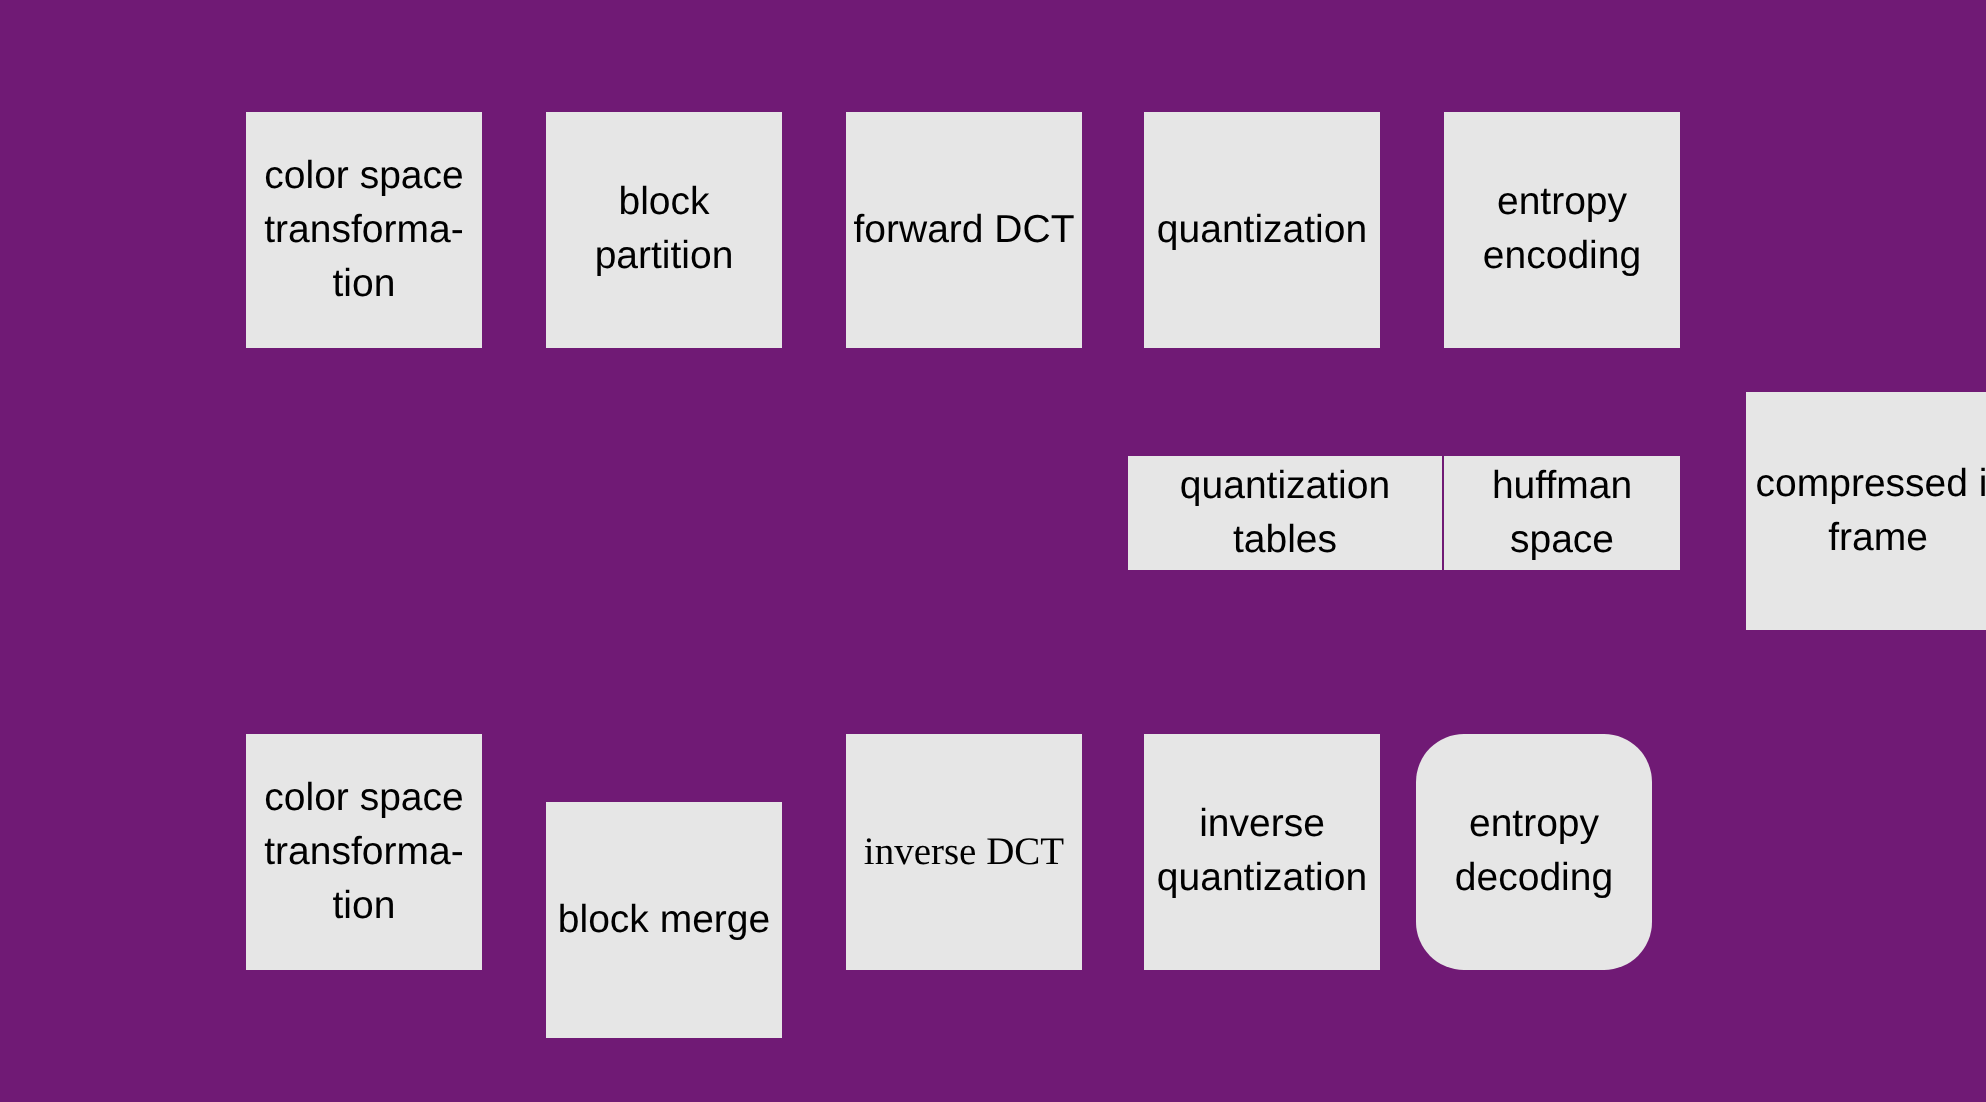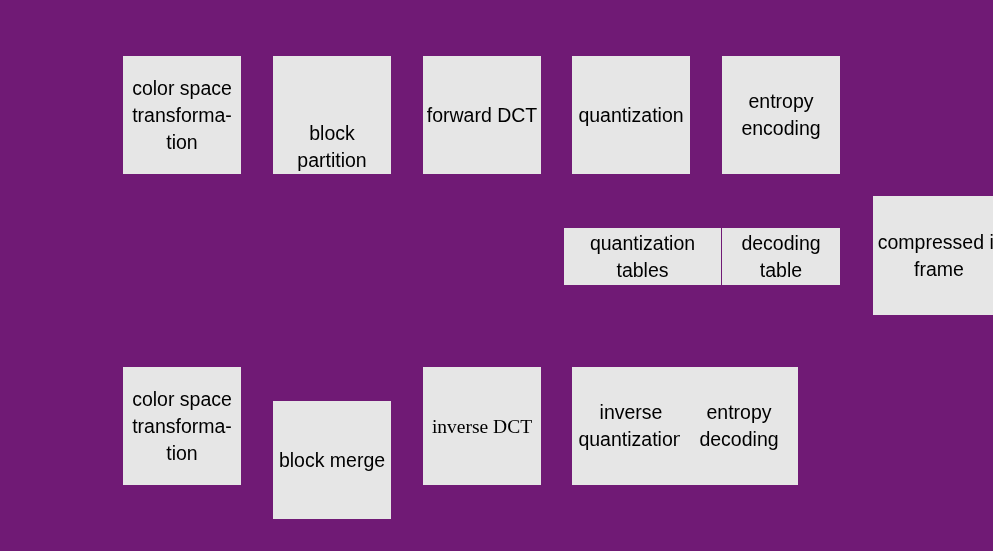--- a/index.html
+++ b/index.html
@@ -56,21 +56,21 @@
 </style>
 </head>
 <body>
 
 <div id="diagram">
 
   <div class="node proc" style="left:123px; top:56px;">
     <span class="label">color space transforma­tion</span>
   </div>
 
-  <div class="node proc" style="left:273px; top:56px;align-items:flex-end;">
+  <div class="node proc" style="left:273px; top:56px;">
     <span class="label">block partition</span>
   </div>
 
   <div class="node proc" style="left:423px; top:56px;">
     <span class="label">forward DCT</span>
   </div>
 
   <div class="node proc" style="left:722px; top:56px;">
     <span class="label">entropy encoding</span>
   </div>
@@ -78,21 +78,21 @@
   <div class="node proc" style="left:572px; top:56px;">
     <span class="label">quantiza­tion</span>
   </div>
 
 
   <div class="node table-node" style="left:564px; top:228px; width:157px;">
     <span class="label">quantization tables</span>
   </div>
 
   <div class="node table-node" style="left:722px; top:228px; width:118px;">
-    <span class="label">decoding table</span>
+    <span class="label">huffman space</span>
   </div>
 
   <div class="node frame-node" style="left:873px; top:196px;">
     <span class="label">compressed i-frame</span>
   </div>
 
   <div class="node proc" style="left:123px; top:367px;">
     <span class="label">color space transforma­tion</span>
   </div>
 
@@ -101,17 +101,17 @@
   </div>
 
   <div class="node proc" style="left:423px; top:367px;font-family:Liberation Serif, serif;">
     <span class="label">inverse DCT</span>
   </div>
 
   <div class="node proc" style="left:572px; top:367px;">
     <span class="label">inverse quantiza­tion</span>
   </div>
 
-  <div class="node proc" style="left:680px; top:367px;">
+  <div class="node proc" style="left:708px; top:367px;border-radius:24px;">
     <span class="label">entropy decoding</span>
   </div>
 
 </div>
 
 </body></html>

